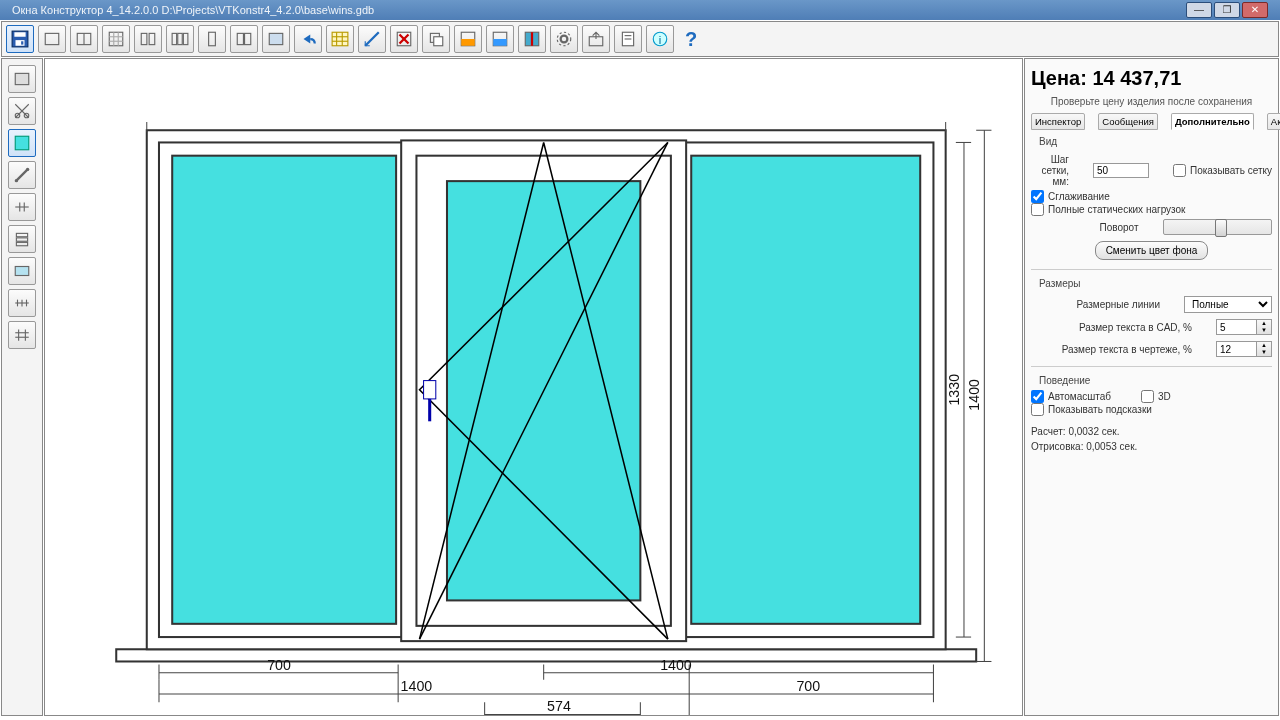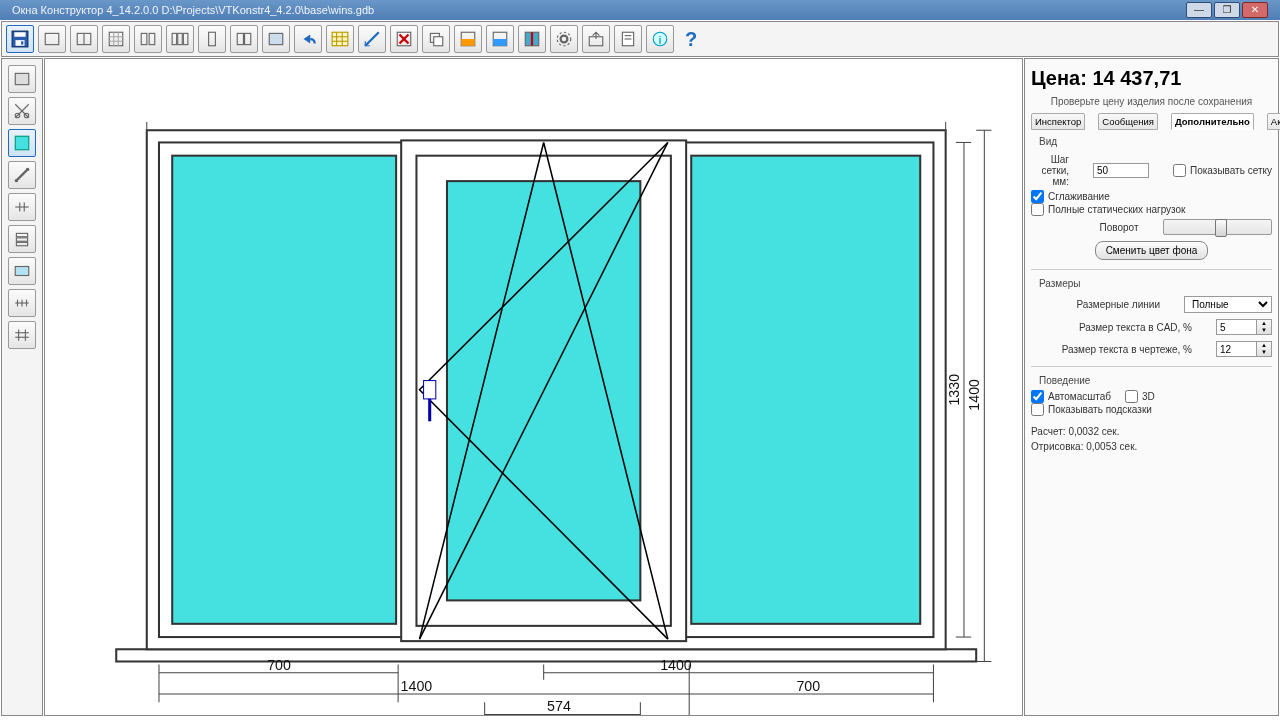--- a/index.html
+++ b/index.html
@@ -391,21 +391,21 @@
           <input type="text" value="12" style="">
           <div class="arrows">
             <div>▲</div>
             <div>▼</div>
           </div>
         </div>
     </div>
 
     <div class="sep"></div>
     <div class="group-label">Поведение</div>
-    <div style="display:flex;gap:14px">
+    <div style="display:flex;gap:30px">
       <label class="chk">
           <input type="checkbox" checked="" style="">
           <span>Автомасштаб</span>
         </label>
       <label class="chk">
           <input type="checkbox" style="">
           <span>3D</span>
         </label>
     </div>
     <label class="chk">

